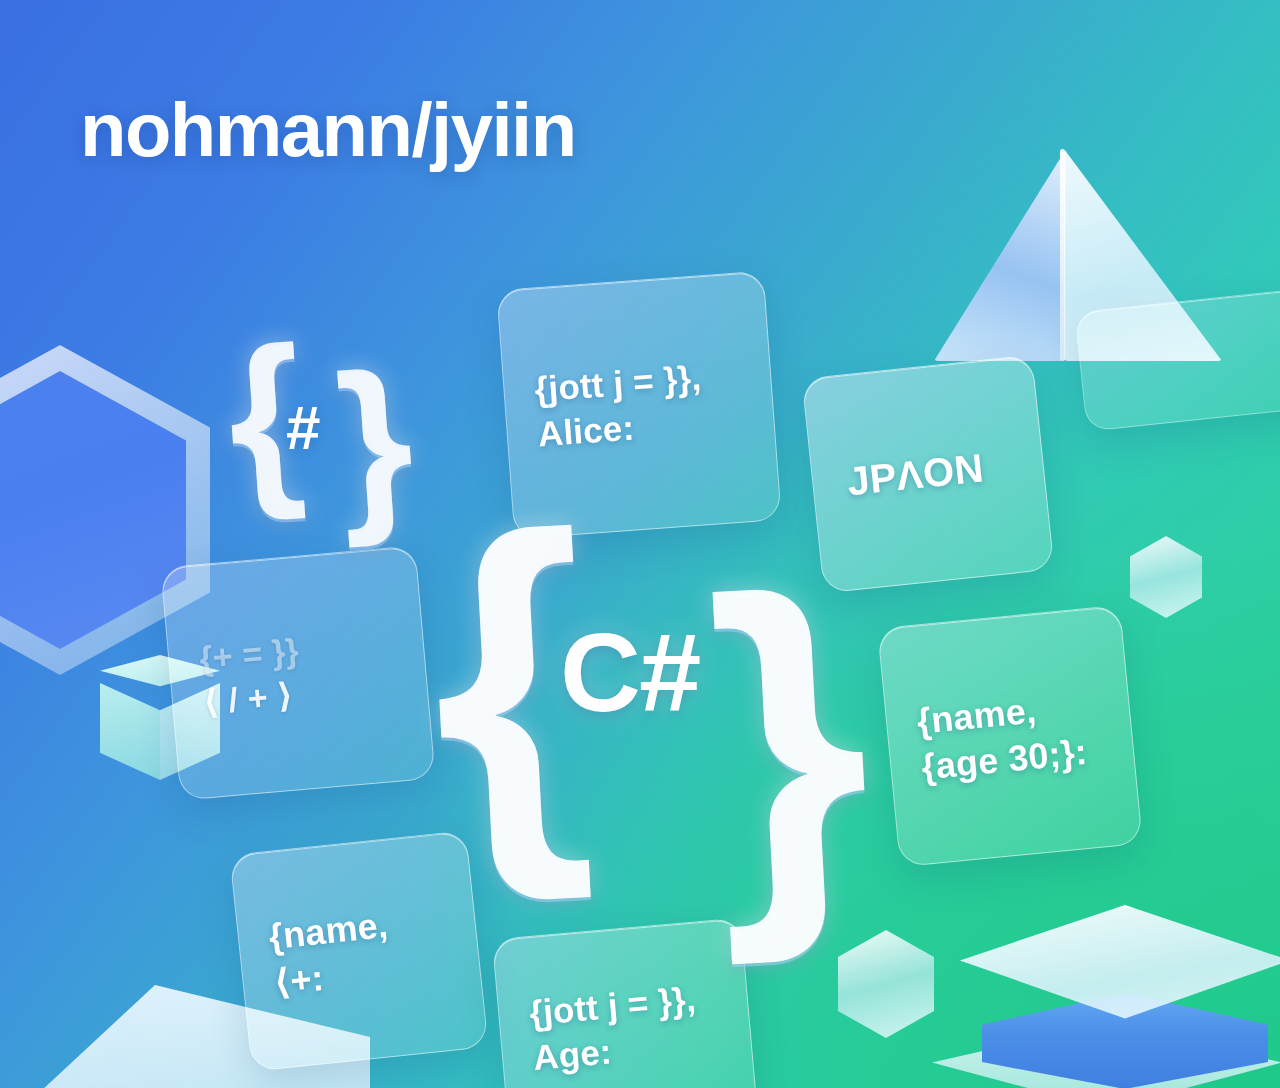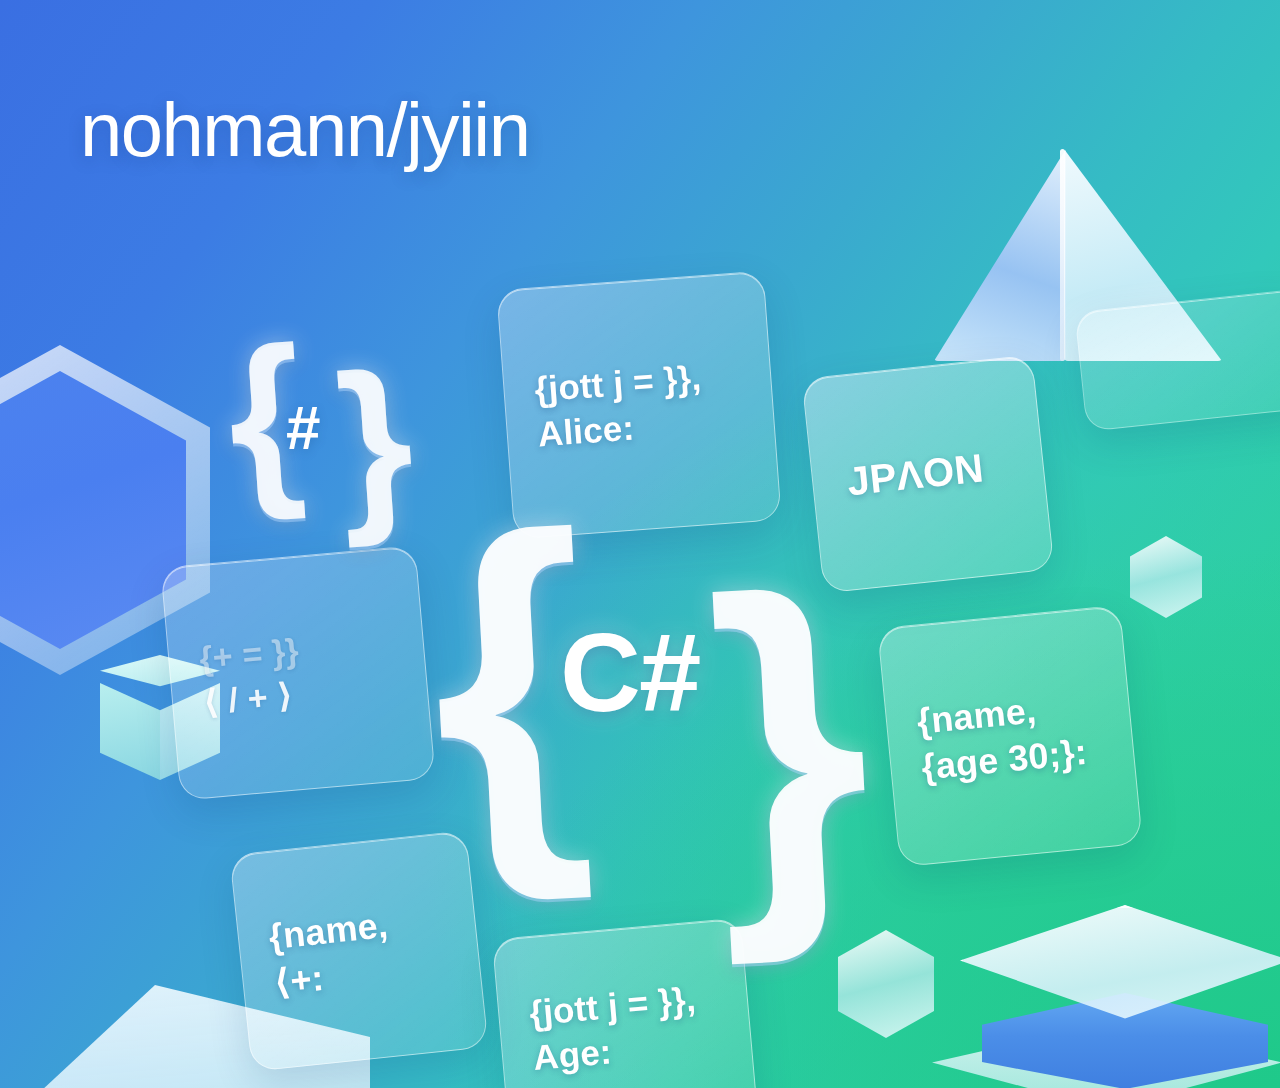--- a/index.html
+++ b/index.html
@@ -164,21 +164,21 @@
     text-shadow:0 4px 14px rgba(20,70,130,.28),0 0 26px rgba(255,255,255,.35);
   }
   .hash-sm{
     position:absolute;left:286px;top:392px;font-size:62px;font-weight:700;color:#fff;
     text-shadow:0 3px 10px rgba(20,70,130,.25);
   }
 
   
   .title{
     position:absolute;left:80px;top:86px;
-    font-size:76px;font-weight:400;color:#ffffff;letter-spacing:-1.5px;
+    font-size:76px;font-weight:700;color:#ffffff;letter-spacing:-1.5px;
     text-shadow:0 4px 16px rgba(15,50,120,.25);
   }
 </style>
 </head>
 <body>
 
 <div class="stage">
 
   <div class="shape hex-ring">
     <div class="inner"></div>

